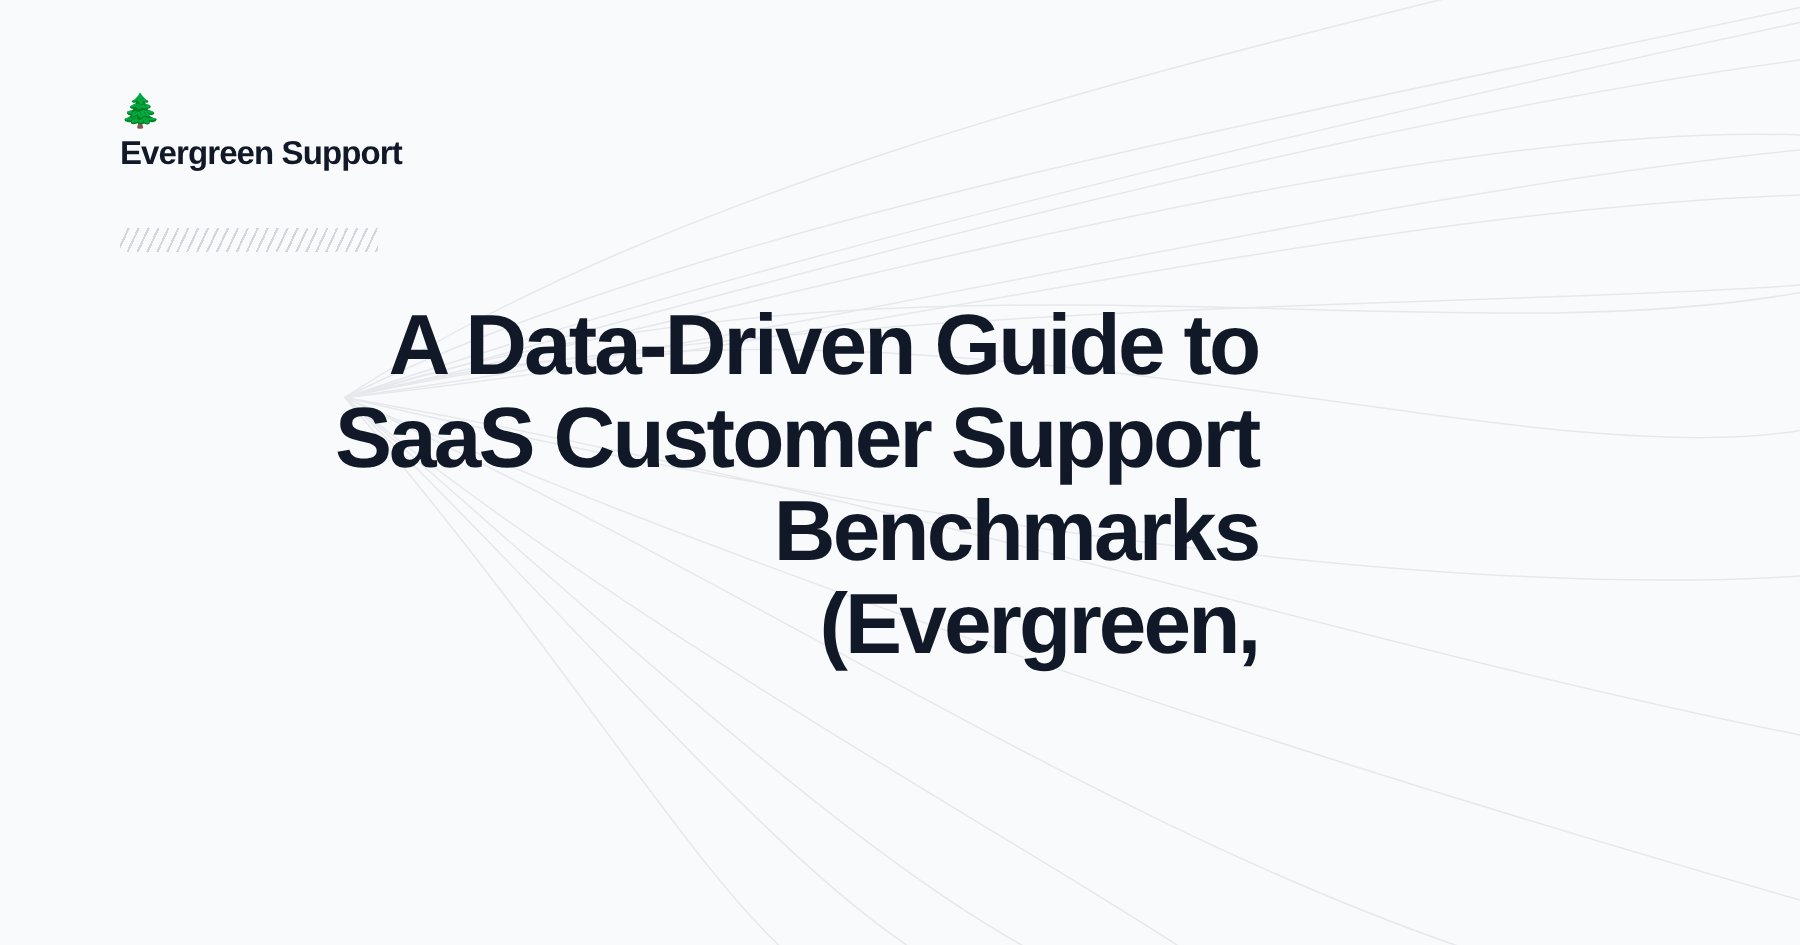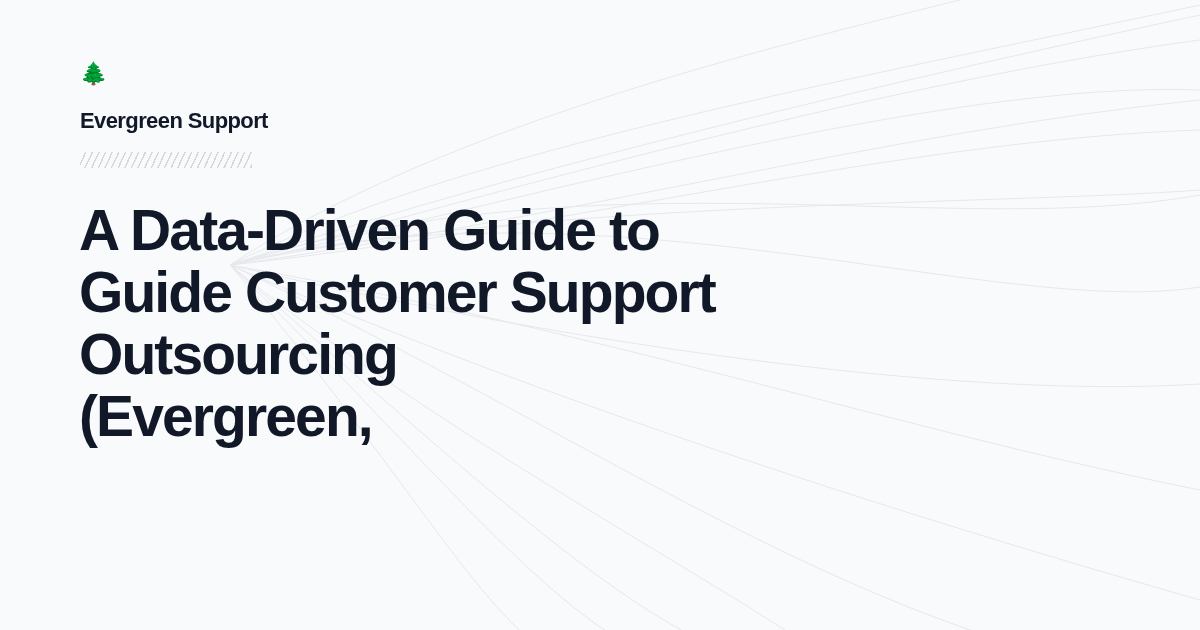--- a/index.html
+++ b/index.html
@@ -36,21 +36,21 @@
     .brand-icon {
       display: block;
       font-size: 22px;
       line-height: 28px;
       height: 28px;
       width: 28px;
       position: relative;
     }
     .brand-name {
       display: block;
-      margin-top: 20px;
+      margin-top: 1px;
       font-size: 22px;
       font-weight: 700;
       letter-spacing: -0.6px;
       line-height: 26px;
       color: #111827;
     }
     .hatch {
       position: absolute;
       left: 80px;
       top: 152px;
@@ -68,20 +68,21 @@
       position: absolute;
       left: 79px;
       top: 199px;
       margin: 0;
       width: 760px;
       font-size: 57px;
       font-weight: 700;
       line-height: 62px;
       letter-spacing: -1.9px;
       color: #111827;
+      text-align: right;
     }
     .title .line {
       display: block;
       white-space: nowrap;
     }
   </style>
 </head>
 <body>
 
 <div class="card">
@@ -110,18 +111,18 @@
 
   <div class="brand">
     <span class="brand-icon">🌲</span>
     <span class="brand-name">Evergreen Support</span>
   </div>
 
   <div class="hatch"></div>
 
   <h1 class="title">
     <span class="line">A Data-Driven Guide to</span>
-    <span class="line">Guide Customer Support</span>
-    <span class="line">Outsourcing</span>
+    <span class="line">SaaS Customer Support</span>
+    <span class="line">Benchmarks</span>
     <span class="line">(Evergreen,</span>
   </h1>
 
 </div>
 
 </body></html>

